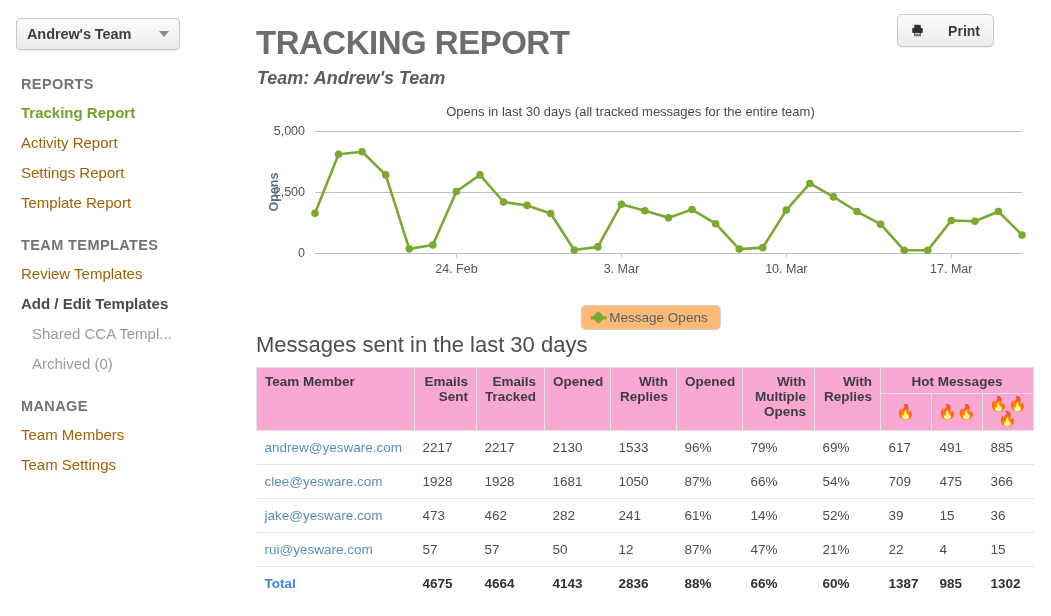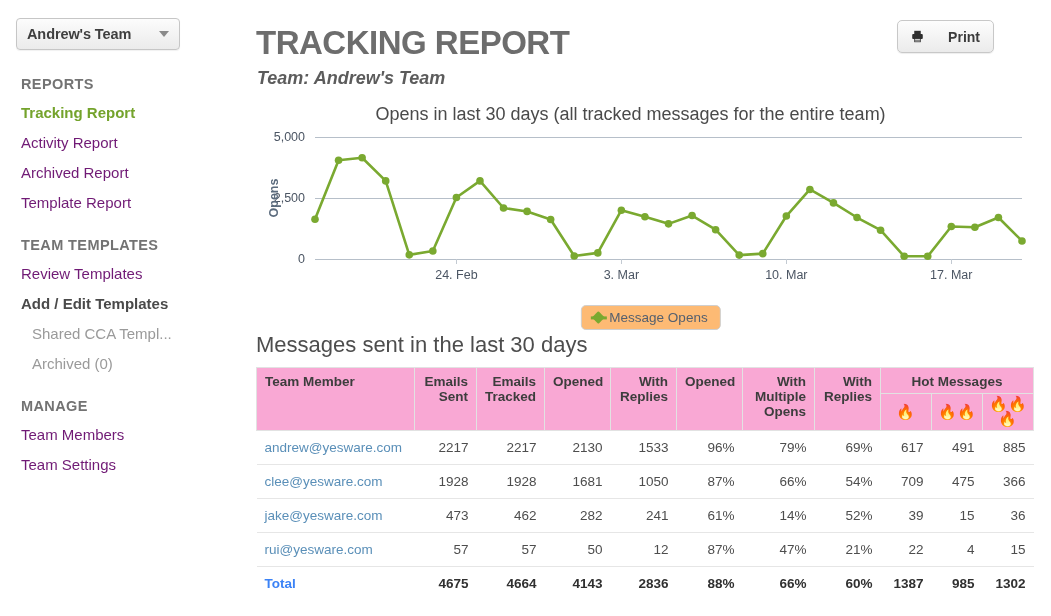--- a/index.html
+++ b/index.html
@@ -50,21 +50,21 @@
   .nav-heading {
     font-size: 14.5px; font-weight: bold;
     color: #737373;
     letter-spacing: .4px;
     padding: 0 0 0 21px;
     margin-bottom: 12px;
   }
   .nav-item {
     display: block;
     font-size: 15px;
-    color: #701a75;
+    color: #a16207;
     padding: 0 0 0 21px;
     margin-bottom: 13px;
     line-height: 17px;
     text-decoration: none;
     cursor: pointer;
     white-space: nowrap;
   }
   .nav-item.active { color: #74a32c; font-weight: bold; }
   .nav-item.bold   { color: #4a4a4a; font-weight: bold; }
   .nav-item.sub    { padding-left: 32px; color: #9a9a9a; }
@@ -81,37 +81,37 @@
     font-size: 33px; font-weight: bold;
     color: #6d6d6d;
     letter-spacing: -.5px;
   }
   #page-subtitle {
     position: absolute; left: 7px; top: 68px;
     font-size: 18px; font-style: italic; font-weight: bold;
     color: #5c5c5c;
   }
   #print-button {
-    position: absolute; right: 57px; top: 20px;
+    position: absolute; right: 57px; top: 14px;
     height: 33px;
     border: 1px solid #c8c8c8;
     border-radius: 5px;
     background: linear-gradient(#fdfdfd, #ebebeb);
     box-shadow: 0 1px 1px rgba(0,0,0,.07);
     display: flex; align-items: center; gap: 24px;
     padding: 0 13px;
     cursor: pointer;
     font-size: 14px; font-weight: bold; color: #3b3b3b;
   }
 
   
   #chart-panel { position: relative; margin-top: 4px; height: 222px; }
   #chart-title {
     text-align: center;
-    font-size: 18px;
+    font-size: 13px;
     color: #4a4a4a;
     margin: 0 0 4px 0;
     padding-right: 40px;
   }
   #chart-svg-wrap { position: relative; width: 801px; height: 160px; }
   #chart-legend {
     position: absolute;
     left: 50%; transform: translateX(-50%);
     bottom: -4px;
     border: 1px solid #cfcfcf;
@@ -165,21 +165,20 @@
   #report-table th.center { text-align: center; vertical-align: middle; }
   #report-table th.flamecell {
     text-align: center; vertical-align: middle;
     padding: 2px 4px 4px 4px;
     font-size: 15px;
     height: 26px;
   }
   #report-table td {
     border-top: 1px solid #e6e6e6;
     padding: 9px 8px;
-    text-align: right;
     color: #4d4d4d;
     white-space: nowrap;
   }
   #report-table td.member {
     text-align: left;
     color: #5a8fb8;
     cursor: pointer;
   }
   #report-table tr.total td { font-weight: bold; color: #303030; }
   #report-table tr.total td.member { color: #3b82f6; }
@@ -192,21 +191,21 @@
   <div id="sidebar">
     <div id="team-switcher">
       <span class="tsw-label">Andrew's Team</span>
       <span class="caret-down"></span>
     </div>
     <div id="nav-sections">
         <div class="nav-section">
           <div class="nav-heading">REPORTS</div>
           <a class="nav-item active">Tracking Report</a>
           <a class="nav-item">Activity Report</a>
-          <a class="nav-item">Archived Report</a>
+          <a class="nav-item">Settings Report</a>
           <a class="nav-item">Template Report</a>
         </div>
         <div class="nav-section">
           <div class="nav-heading">TEAM TEMPLATES</div>
           <a class="nav-item">Review Templates</a>
           <a class="nav-item bold">Add / Edit Templates</a>
           <a class="nav-item sub">Shared CCA Templ...</a>
           <a class="nav-item sub">Archived (0)</a>
         </div>
         <div class="nav-section">

